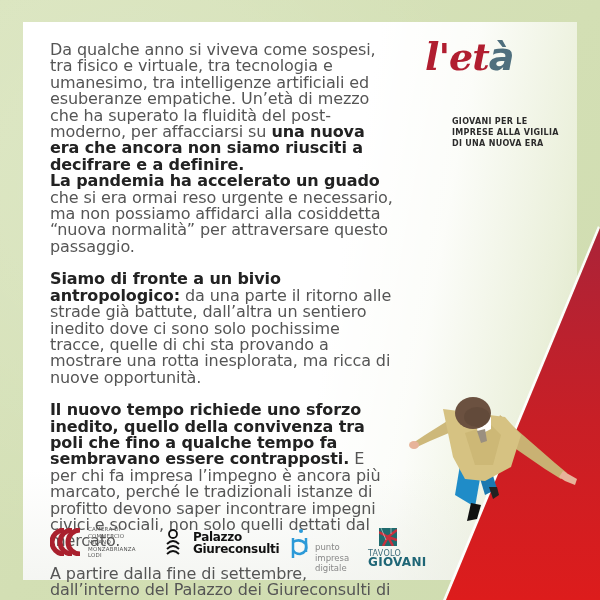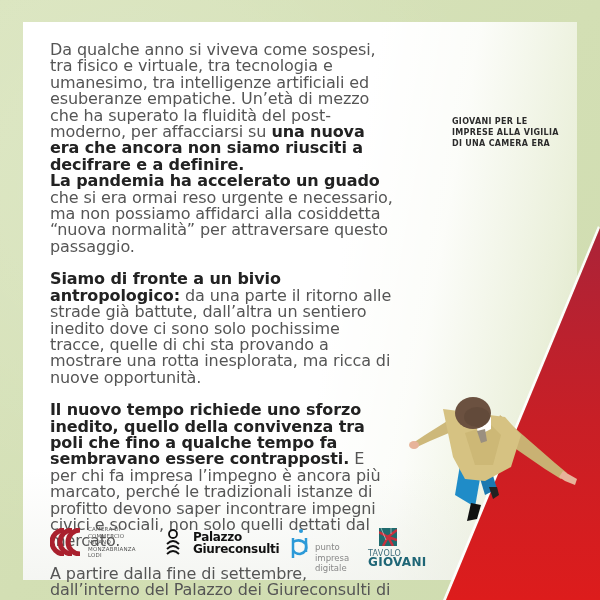--- a/index.html
+++ b/index.html
@@ -66,25 +66,26 @@
 </head>
 <body>
 
 <div class="bg-noise"></div>
 <div class="panel"></div>
 <div class="panel-bottom-fade"></div>
 <div class="red-edge"></div>
 <div class="red-band"></div>
 
 <div class="logo-title">
+  <div><span class="red">l'et</span><span class="blue">à</span></div>
 </div>
 <div class="logo-sub">
   <div>GIOVANI PER LE</div>
   <div>IMPRESE ALLA VIGILIA</div>
-  <div>DI UNA CAMERA ERA</div>
+  <div>DI UNA NUOVA ERA</div>
 </div>
 
 <div class="content">
   <p><span>Da qualche anno si viveva come sospesi, tra fisico e virtuale, tra tecnologia e umanesimo, tra intelligenze artificiali ed esuberanze empatiche. Un’età di mezzo che ha superato la fluidità del post-moderno, per affacciarsi su </span><b>una nuova era che ancora non siamo riusciti a decifrare e a definire.</b><br><b>La pandemia ha accelerato un guado</b><span> che si era ormai reso urgente e necessario, ma non possiamo affidarci alla cosiddetta “nuova normalità” per attraversare questo passaggio.</span></p>
   <p><b>Siamo di fronte a un bivio antropologico:</b><span> da una parte il ritorno alle strade già battute, dall’altra un sentiero inedito dove ci sono solo pochissime tracce, quelle di chi sta provando a mostrare una rotta inesplorata, ma ricca di nuove opportunità.</span></p>
   <p><b>Il nuovo tempo richiede uno sforzo inedito,  quello della convivenza tra poli che fino a qualche tempo fa sembravano essere contrapposti.</b><span> E per chi fa impresa l’impegno è ancora più marcato, perché le tradizionali istanze di profitto devono saper incontrare impegni civici e sociali, non solo quelli dettati dal mercato.</span></p>
   <p><span>A partire dalla fine di settembre, dall’interno del Palazzo dei Giureconsulti di Milano, incontreremo questi/e pionieri/e per un dialogo aperto e informale, che vuole ispirare e aprire nuovi orizzonti. Ogni quindici giorni, una diretta streaming, con imprenditori, professionisti, istituzioni, aperta anche alla cittadinanza, per andare incontro a questo tempo nuovo, dove le connessioni sono tra uomini e algoritmi.</span></p>
 </div>
 
 <svg class="figure" viewBox="0 0 195 140">

